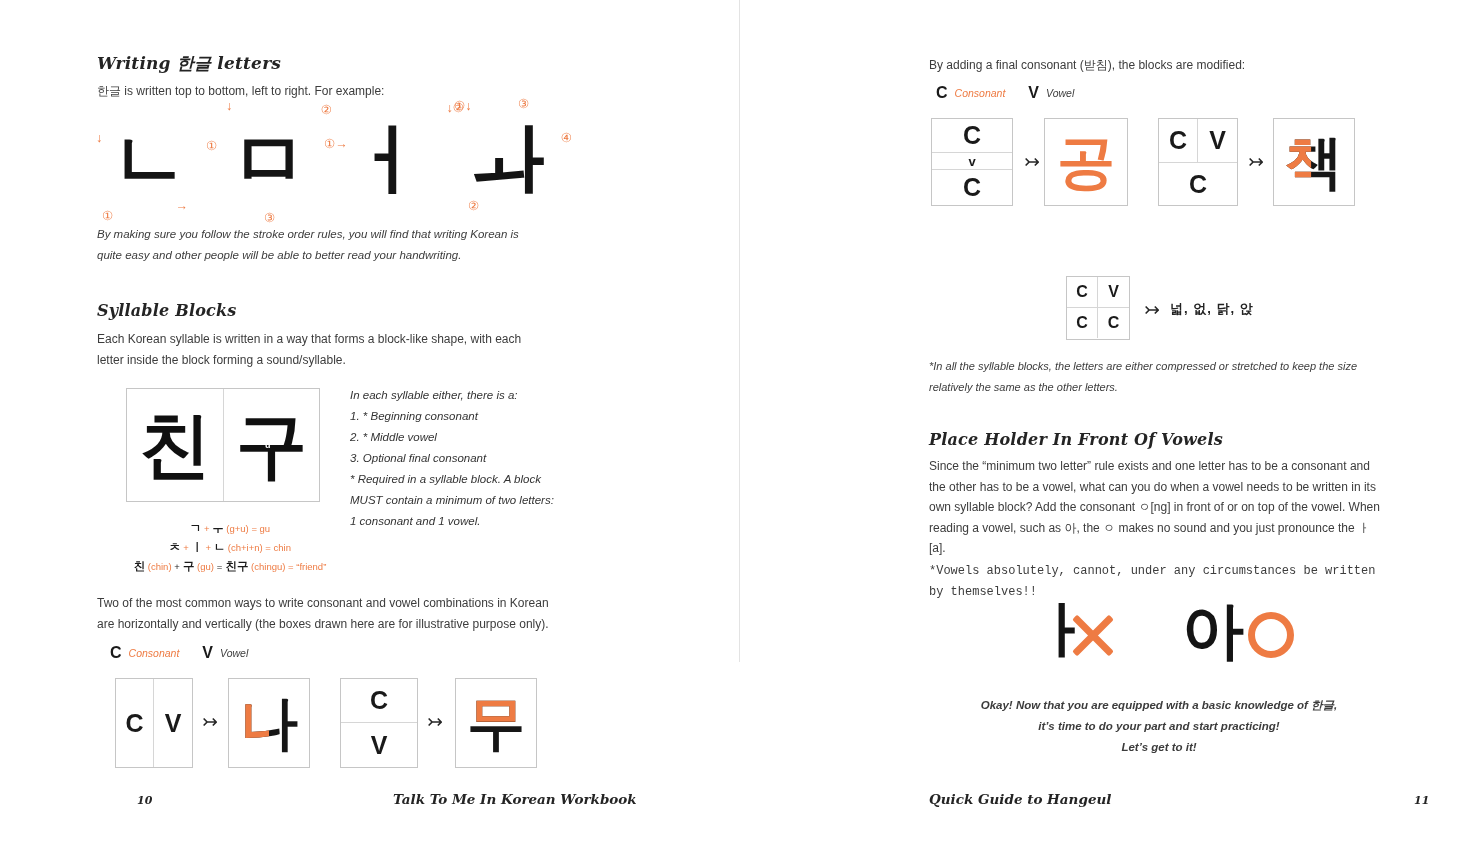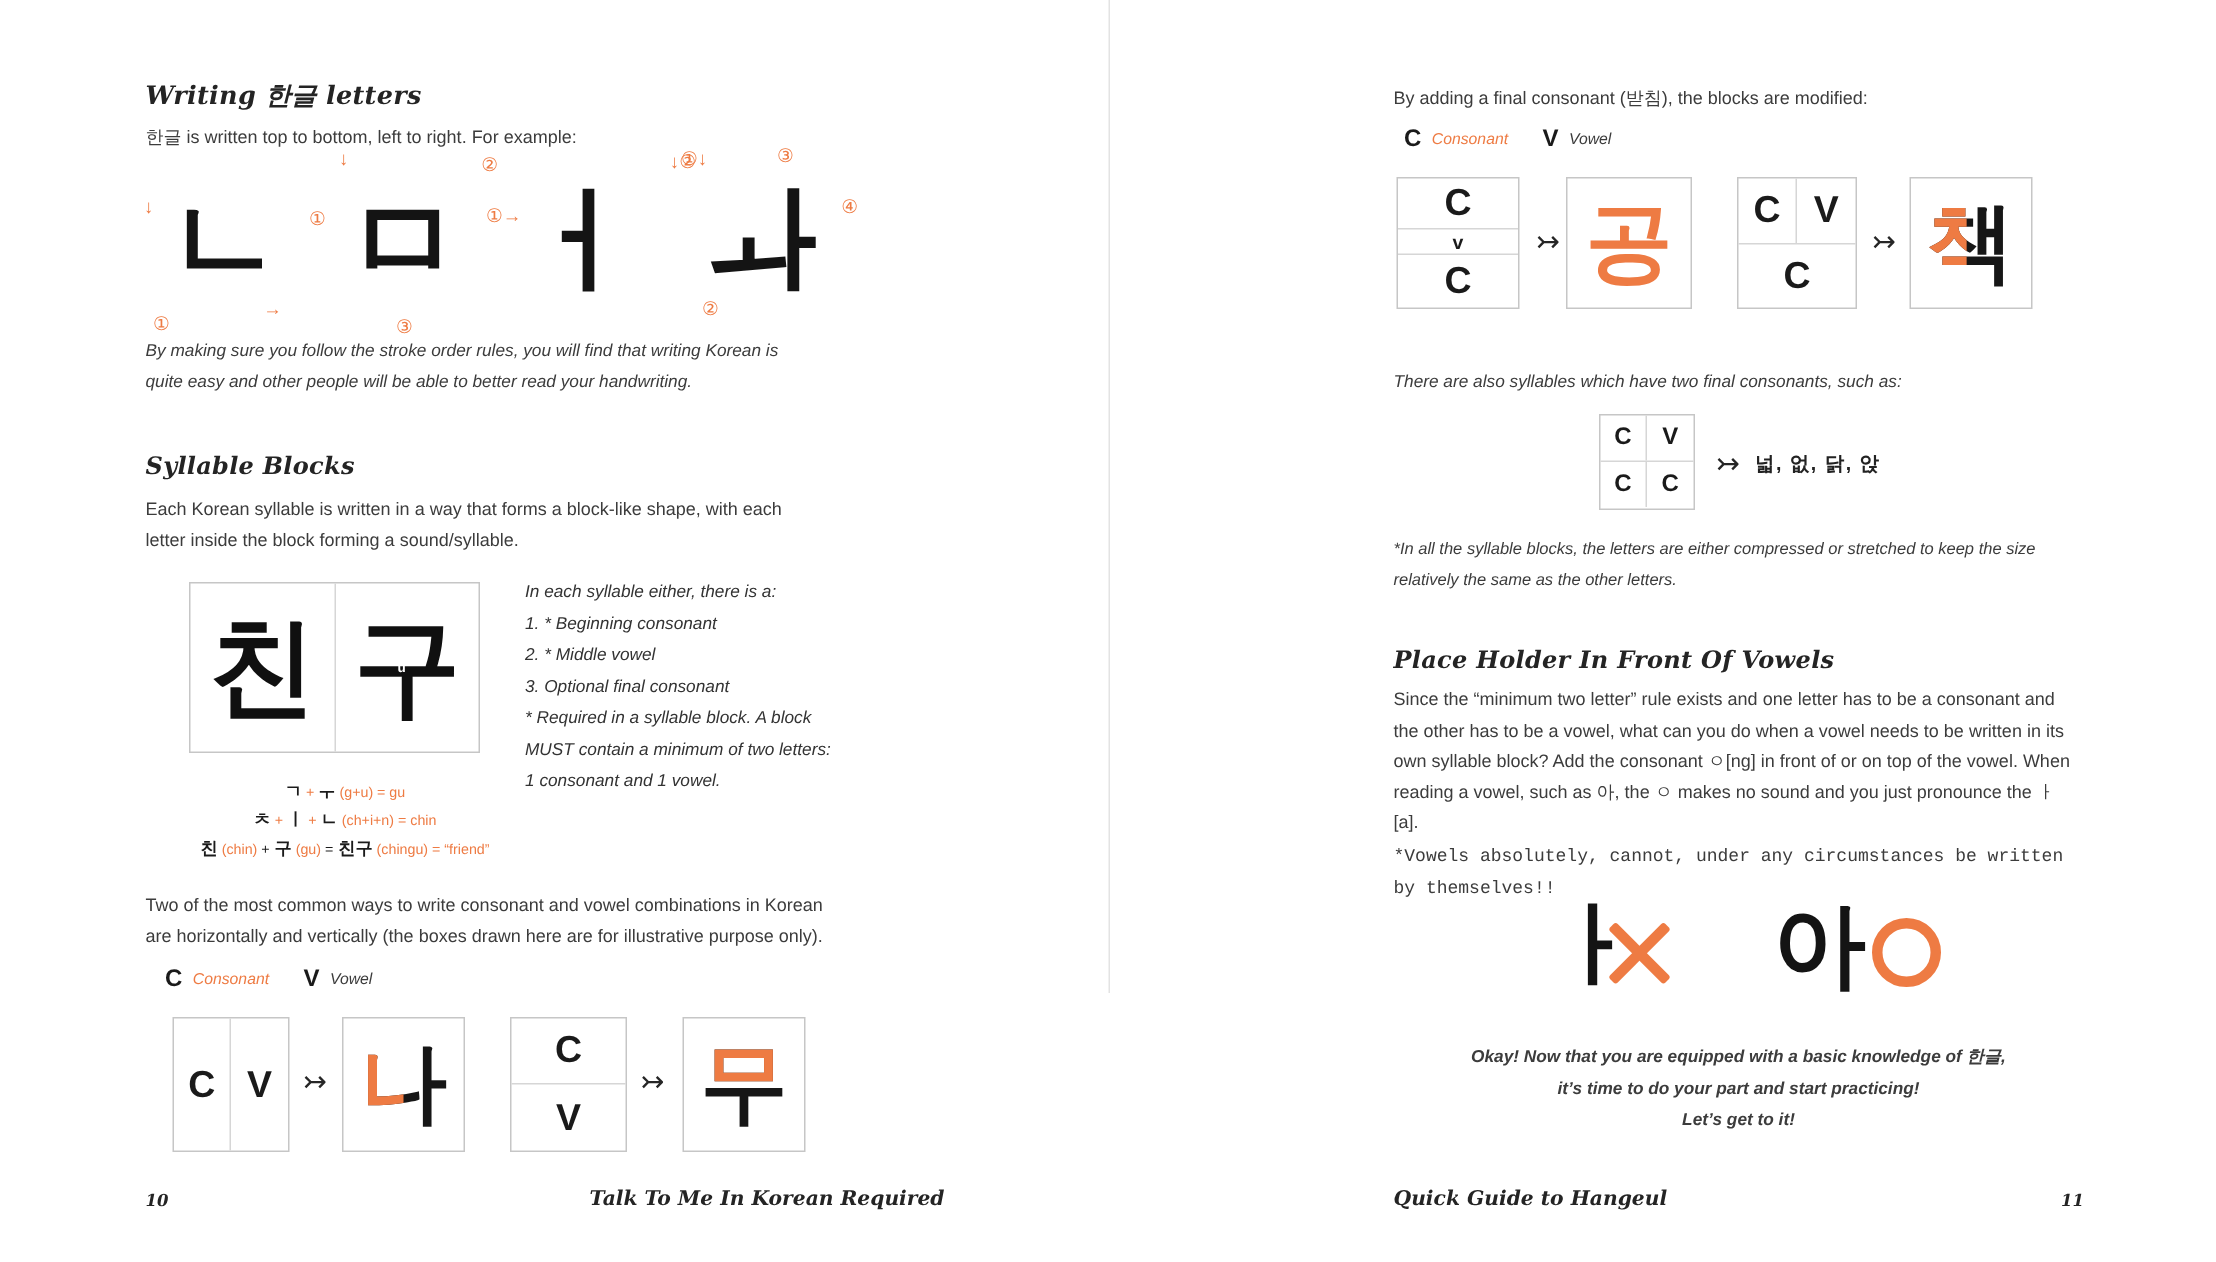--- a/index.html
+++ b/index.html
@@ -76,21 +76,21 @@
 
   
   .big-vowel{font-size:62px;font-weight:700;color:#141414;line-height:1;}
   .xmark{position:relative;width:46px;height:46px;}
   .xmark::before,.xmark::after{content:"";position:absolute;left:-3px;top:20px;width:52px;height:7px;background:var(--accent);border-radius:2px;}
   .xmark::before{transform:rotate(45deg);}
   .xmark::after{transform:rotate(-45deg);}
   .omark{width:46px;height:46px;border:7px solid var(--accent);border-radius:50%;}
 
   .examples-hand{font-size:13px;color:#222;font-weight:600;letter-spacing:1px;}
-  .footer-num{font-size:11px;}
+  .footer-num{font-size:11px;margin-left:40px;}
   .footer-title{font-size:13.5px;}
 </style>
 </head>
 <body>
 
 <div class="spread">
 
   <div class="page page-left">
 
     <h2 class="heading script abs" style="left:97px;top:52px;">Writing 한글 letters</h2>
@@ -200,21 +200,21 @@
     </div>
     <span class="diag-arrow abs" style="left:427px;top:712px;">↣</span>
     <div class="dbox result-box abs" style="left:455px;top:678px;width:82px;height:90px;">
       <span class="dual clip-top" style="font-size:58px;">
         <span class="under">무</span>
         <span class="over">무</span>
       </span>
     </div>
 
     <span class="script footer-num abs" style="left:97px;top:794px;">10</span>
-    <span class="script footer-title abs" style="left:393px;top:791px;">Talk To Me In Korean Required</span>
+    <span class="script footer-title abs" style="left:393px;top:791px;">Talk To Me In Korean Workbook</span>
   </div>
 
   <div class="page page-right">
 
     <p class="para abs" style="left:189px;top:55px;width:460px;">By adding a final consonant (받침), the blocks are modified:</p>
 
     <div class="legend abs" style="left:196px;top:85px;">
       <span class="big orange">C</span>
       <span class="lab orange">Consonant</span>
       <span class="big gap">V</span>
@@ -253,21 +253,20 @@
         </div>
     </div>
     <span class="diag-arrow abs" style="left:508px;top:152px;">↣</span>
     <div class="dbox result-box abs" style="left:533px;top:118px;width:82px;height:88px;">
       <span class="dual clip-l45" style="font-size:58px;">
         <span class="under">책</span>
         <span class="over">책</span>
       </span>
     </div>
 
-    <p class="small-it abs" style="left:189px;top:245px;width:460px;">There are also syllables which have two final consonants, such as:</p>
 
     
     <div class="dbox col abs" style="left:326px;top:276px;width:64px;height:64px;">
       <div style="display:flex;height:31px;border-bottom:1px solid #d6d6d6;">
         <div class="dcell" style="width:50%;border-right:1px solid #d6d6d6;">
             <span class="cletter orange" style="font-size:16px;">C</span>
           </div>
         <div class="dcell" style="width:50%;">
             <span class="cletter" style="font-size:16px;">V</span>
           </div>

